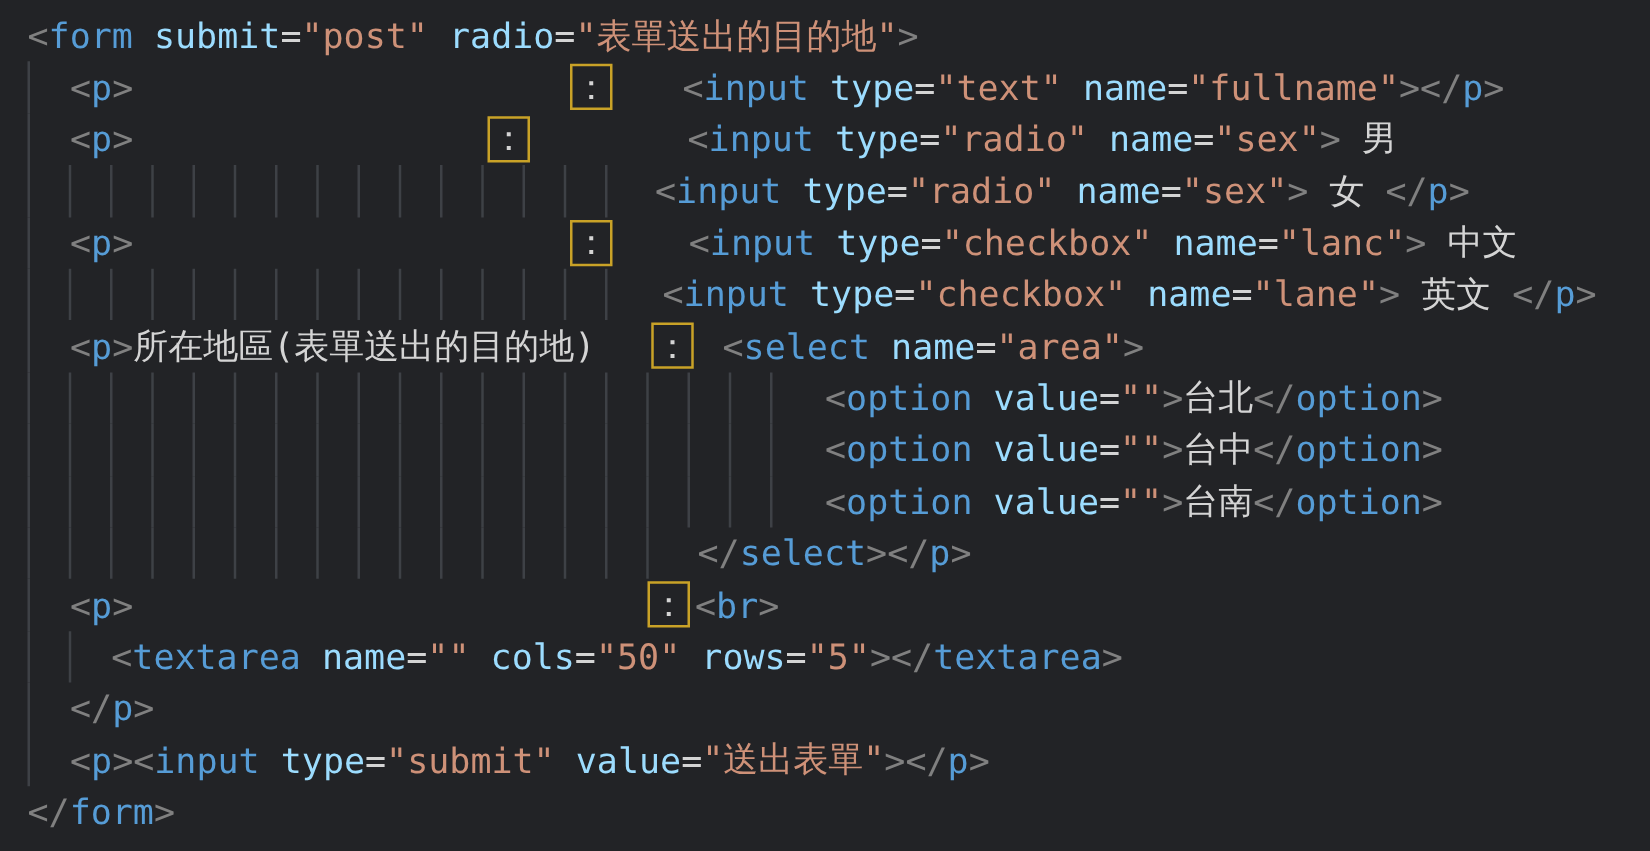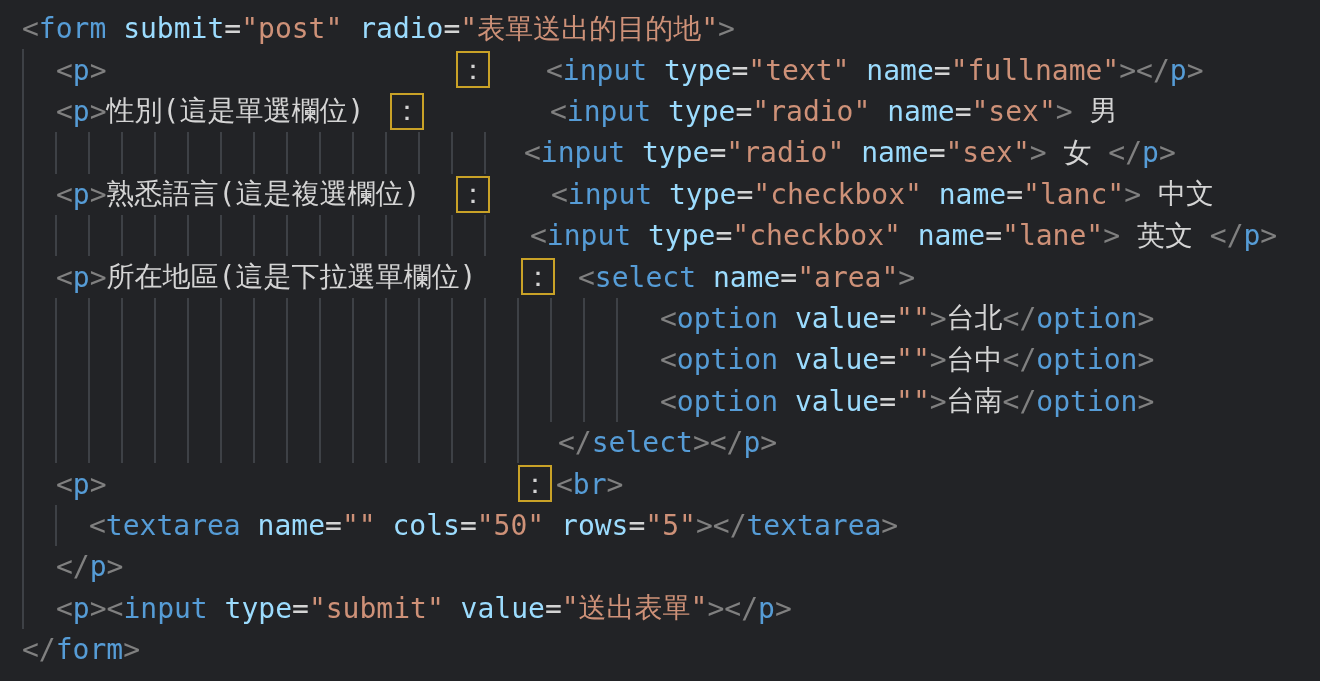--- a/index.html
+++ b/index.html
@@ -24,21 +24,21 @@
       <span class="seg" style="left: 22px;"><span class="tk-p">&lt;</span><span class="tk-t">form</span><span class="tk-x"> </span><span class="tk-a">submit</span><span class="tk-x">=</span><span class="tk-s">"post"</span><span class="tk-x"> </span><span class="tk-a">radio</span><span class="tk-x">=</span><span class="tk-s">"表單送出的目的地"</span><span class="tk-p">&gt;</span></span>
     </div>
     <div class="line" style="top: 49.4px; height: 41.4px;">
       <span class="guide" style="left: 22px;"></span>
       <span class="seg" style="left: 56px;"><span class="tk-p">&lt;</span><span class="tk-t">p</span><span class="tk-p">&gt;</span></span>
       <span class="seg ubox" style="left: 456px;"><span class="tk-x">：</span></span>
       <span class="seg" style="left: 546px;"><span class="tk-p">&lt;</span><span class="tk-t">input</span><span class="tk-x"> </span><span class="tk-a">type</span><span class="tk-x">=</span><span class="tk-s">"text"</span><span class="tk-x"> </span><span class="tk-a">name</span><span class="tk-x">=</span><span class="tk-s">"fullname"</span><span class="tk-p">&gt;</span><span class="tk-p">&lt;/</span><span class="tk-t">p</span><span class="tk-p">&gt;</span></span>
     </div>
     <div class="line" style="top: 90.8px; height: 41.4px;">
       <span class="guide" style="left: 22px;"></span>
-      <span class="seg" style="left: 56px;"><span class="tk-p">&lt;</span><span class="tk-t">p</span><span class="tk-p">&gt;</span><span class="tk-x">性別(這是單選欄位)</span></span>
+      <span class="seg" style="left: 56px;"><span class="tk-p">&lt;</span><span class="tk-t">p</span><span class="tk-p">&gt;</span></span>
       <span class="seg ubox" style="left: 390px;"><span class="tk-x">：</span></span>
       <span class="seg" style="left: 550px;"><span class="tk-p">&lt;</span><span class="tk-t">input</span><span class="tk-x"> </span><span class="tk-a">type</span><span class="tk-x">=</span><span class="tk-s">"radio"</span><span class="tk-x"> </span><span class="tk-a">name</span><span class="tk-x">=</span><span class="tk-s">"sex"</span><span class="tk-p">&gt;</span><span class="tk-x"> 男</span></span>
     </div>
     <div class="line" style="top: 132.2px; height: 41.4px;">
       <span class="guide" style="left: 22px;"></span>
       <span class="guide" style="left: 55px;"></span>
       <span class="guide" style="left: 88px;"></span>
       <span class="guide" style="left: 121px;"></span>
       <span class="guide" style="left: 154px;"></span>
       <span class="guide" style="left: 187px;"></span>
@@ -48,21 +48,21 @@
       <span class="guide" style="left: 319px;"></span>
       <span class="guide" style="left: 352px;"></span>
       <span class="guide" style="left: 385px;"></span>
       <span class="guide" style="left: 418px;"></span>
       <span class="guide" style="left: 451px;"></span>
       <span class="guide" style="left: 484px;"></span>
       <span class="seg" style="left: 524px;"><span class="tk-p">&lt;</span><span class="tk-t">input</span><span class="tk-x"> </span><span class="tk-a">type</span><span class="tk-x">=</span><span class="tk-s">"radio"</span><span class="tk-x"> </span><span class="tk-a">name</span><span class="tk-x">=</span><span class="tk-s">"sex"</span><span class="tk-p">&gt;</span><span class="tk-x"> 女 </span><span class="tk-p">&lt;/</span><span class="tk-t">p</span><span class="tk-p">&gt;</span></span>
     </div>
     <div class="line" style="top: 173.6px; height: 41.4px;">
       <span class="guide" style="left: 22px;"></span>
-      <span class="seg" style="left: 56px;"><span class="tk-p">&lt;</span><span class="tk-t">p</span><span class="tk-p">&gt;</span><span class="tk-x">熟悉語言(這是複選欄位)</span></span>
+      <span class="seg" style="left: 56px;"><span class="tk-p">&lt;</span><span class="tk-t">p</span><span class="tk-p">&gt;</span></span>
       <span class="seg ubox" style="left: 456px;"><span class="tk-x">：</span></span>
       <span class="seg" style="left: 551px;"><span class="tk-p">&lt;</span><span class="tk-t">input</span><span class="tk-x"> </span><span class="tk-a">type</span><span class="tk-x">=</span><span class="tk-s">"checkbox"</span><span class="tk-x"> </span><span class="tk-a">name</span><span class="tk-x">=</span><span class="tk-s">"lanc"</span><span class="tk-p">&gt;</span><span class="tk-x"> 中文</span></span>
     </div>
     <div class="line" style="top: 215px; height: 41.4px;">
       <span class="guide" style="left: 22px;"></span>
       <span class="guide" style="left: 55px;"></span>
       <span class="guide" style="left: 88px;"></span>
       <span class="guide" style="left: 121px;"></span>
       <span class="guide" style="left: 154px;"></span>
       <span class="guide" style="left: 187px;"></span>
@@ -72,21 +72,21 @@
       <span class="guide" style="left: 319px;"></span>
       <span class="guide" style="left: 352px;"></span>
       <span class="guide" style="left: 385px;"></span>
       <span class="guide" style="left: 418px;"></span>
       <span class="guide" style="left: 451px;"></span>
       <span class="guide" style="left: 484px;"></span>
       <span class="seg" style="left: 530px;"><span class="tk-p">&lt;</span><span class="tk-t">input</span><span class="tk-x"> </span><span class="tk-a">type</span><span class="tk-x">=</span><span class="tk-s">"checkbox"</span><span class="tk-x"> </span><span class="tk-a">name</span><span class="tk-x">=</span><span class="tk-s">"lane"</span><span class="tk-p">&gt;</span><span class="tk-x"> 英文 </span><span class="tk-p">&lt;/</span><span class="tk-t">p</span><span class="tk-p">&gt;</span></span>
     </div>
     <div class="line" style="top: 256.4px; height: 41.4px;">
       <span class="guide" style="left: 22px;"></span>
-      <span class="seg" style="left: 56px;"><span class="tk-p">&lt;</span><span class="tk-t">p</span><span class="tk-p">&gt;</span><span class="tk-x">所在地區(這是下拉選單欄位)</span></span>
+      <span class="seg" style="left: 56px;"><span class="tk-p">&lt;</span><span class="tk-t">p</span><span class="tk-p">&gt;</span><span class="tk-x">所在地區(表單送出的目的地)</span></span>
       <span class="seg ubox" style="left: 521px;"><span class="tk-x">：</span></span>
       <span class="seg" style="left: 578px;"><span class="tk-p">&lt;</span><span class="tk-t">select</span><span class="tk-x"> </span><span class="tk-a">name</span><span class="tk-x">=</span><span class="tk-s">"area"</span><span class="tk-p">&gt;</span></span>
     </div>
     <div class="line" style="top: 297.8px; height: 41.4px;">
       <span class="guide" style="left: 22px;"></span>
       <span class="guide" style="left: 55px;"></span>
       <span class="guide" style="left: 88px;"></span>
       <span class="guide" style="left: 121px;"></span>
       <span class="guide" style="left: 154px;"></span>
       <span class="guide" style="left: 187px;"></span>

